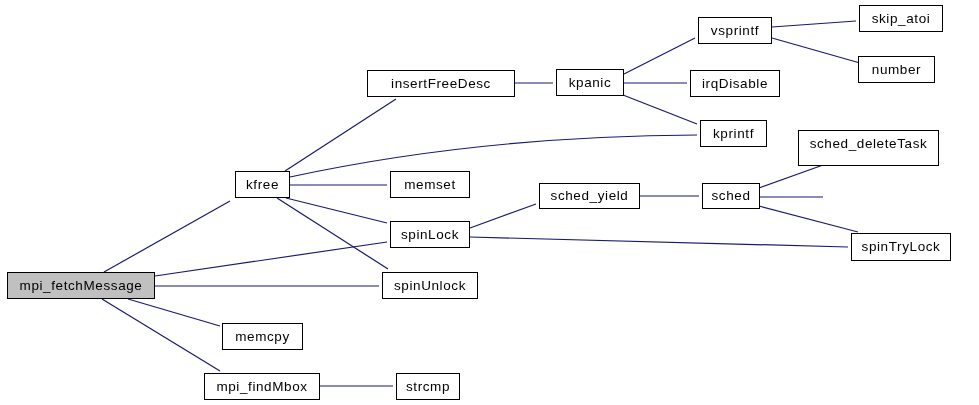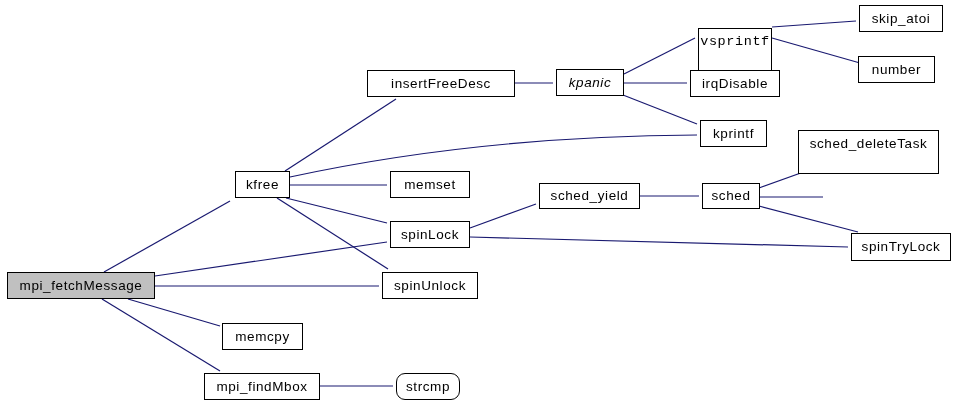--- a/index.html
+++ b/index.html
@@ -75,29 +75,29 @@
         <path d="M759,188 L837,160" marker-end="url(#arrow)"></path>
         <path d="M760,197 L823,197" marker-end="url(#arrow)"></path>
         <path d="M759,206 L858,232" marker-end="url(#arrow)"></path>
         <path d="M320,386 L393,386" marker-end="url(#arrow)"></path>
       </g>
   </svg>
 
 <div class="node highlight" style="left: 7px; top: 272px; width: 148px; height: 27px; line-height: 25px;">mpi_fetchMessage</div>
     <div class="node" style="left: 235px; top: 171px; width: 55px; height: 27px; line-height: 25px;">kfree</div>
     <div class="node" style="left: 367px; top: 70px; width: 148px; height: 27px; line-height: 25px;">insertFreeDesc</div>
-    <div class="node" style="left: 556px; top: 69px; width: 68px; height: 27px; line-height: 25px; font-style: italic;">kpanic</div>
-    <div class="node" style="left: 698px; top: 28px; width: 74px; height: 44px; line-height: 25px; font-family: Liberation Mono, monospace;">vsprintf</div>
+    <div class="node" style="left: 556px; top: 69px; width: 68px; height: 27px; line-height: 25px;">kpanic</div>
+    <div class="node" style="left: 698px; top: 17px; width: 74px; height: 27px; line-height: 25px;">vsprintf</div>
     <div class="node" style="left: 859px; top: 5px; width: 84px; height: 27px; line-height: 25px;">skip_atoi</div>
     <div class="node" style="left: 827px; top: 56px; width: 77px; height: 27px; line-height: 25px; margin-left: 31px;">number</div>
     <div class="node" style="left: 690px; top: 70px; width: 90px; height: 27px; line-height: 25px;">irqDisable</div>
     <div class="node" style="left: 700px; top: 120px; width: 67px; height: 27px; line-height: 25px;">kprintf</div>
     <div class="node" style="left: 390px; top: 171px; width: 80px; height: 27px; line-height: 25px;">memset</div>
     <div class="node" style="left: 539px; top: 183px; width: 101px; height: 26px; line-height: 24px;">sched_yield</div>
     <div class="node" style="left: 702px; top: 183px; width: 58px; height: 26px; line-height: 24px;">sched</div>
-    <div class="node" style="left: 798px; top: 130px; width: 141px; height: 44px; line-height: 26px;">sched_deleteTask</div>
+    <div class="node" style="left: 798px; top: 130px; width: 141px; height: 36px; line-height: 26px;">sched_deleteTask</div>
     <div class="node" style="left: 851px; top: 233px; width: 100px; height: 28px; line-height: 26px;">spinTryLock</div>
     <div class="node" style="left: 390px; top: 221px; width: 80px; height: 27px; line-height: 25px;">spinLock</div>
     <div class="node" style="left: 382px; top: 272px; width: 96px; height: 27px; line-height: 25px;">spinUnlock</div>
     <div class="node" style="left: 222px; top: 323px; width: 81px; height: 27px; line-height: 25px;">memcpy</div>
     <div class="node" style="left: 204px; top: 373px; width: 116px; height: 27px; line-height: 25px;">mpi_findMbox</div>
-    <div class="node" style="left: 396px; top: 373px; width: 64px; height: 27px; line-height: 25px; border-radius: 9px;">strcmp</div>
+    <div class="node" style="left: 396px; top: 373px; width: 64px; height: 27px; line-height: 25px;">strcmp</div>
   </div>
 
 </body></html>

